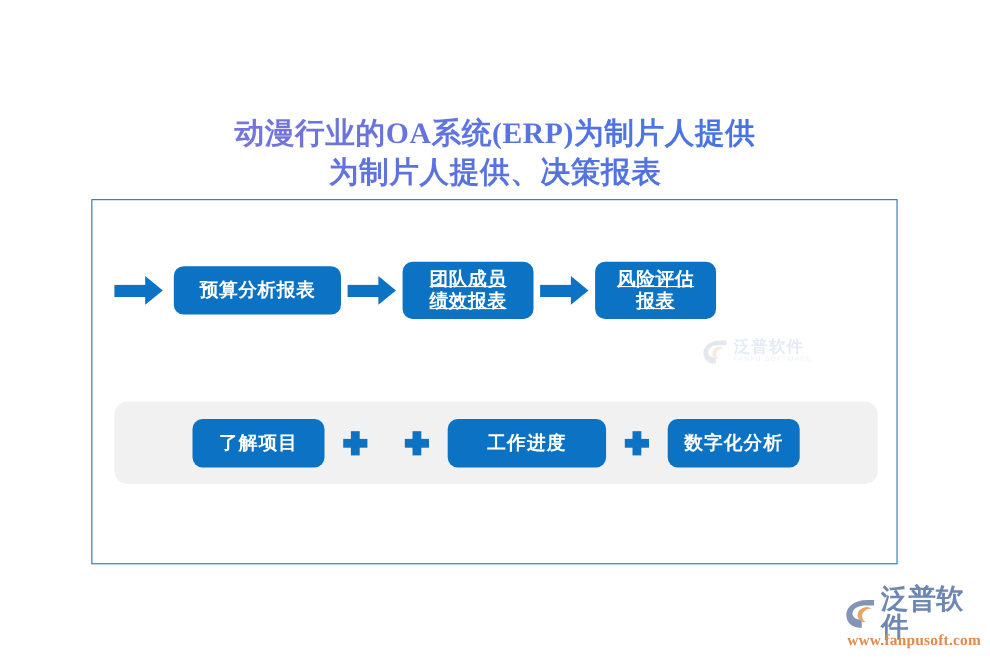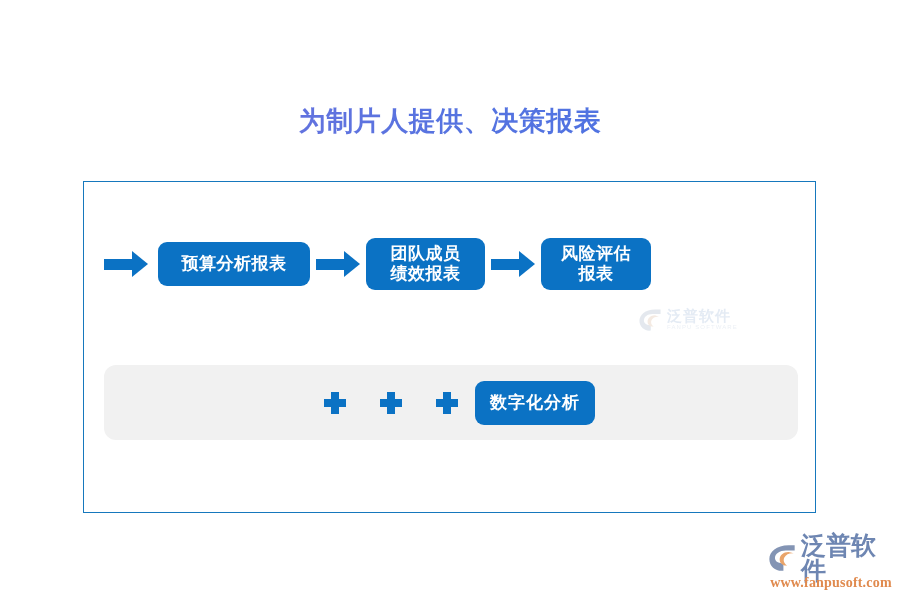--- a/index.html
+++ b/index.html
@@ -80,21 +80,21 @@
     box-sizing: border-box;
     line-height: 1.15;
     font-size: 17px;
     letter-spacing: 0.5px;
     flex: none;
   }
   .flow-box.w1 { width: 144px; height: 44px; }
   .flow-box.w2 { width: 152px; height: 44px; }
   .flow-box.w3 { width: 119px; height: 52px; }
   .flow-box.w4 { width: 110px; height: 52px; }
-  .flow-box .two-line { white-space: pre-line; }
+  .flow-box .two-line { white-space: pre-line; text-decoration: underline; }
 
   .arrow {
     flex: none;
     position: relative;
     width: 46px;
     height: 26px;
     margin: 0 6px;
   }
   .arrow .shaft {
     position: absolute;
@@ -248,20 +248,21 @@
     margin-left: 2px;
     text-align: center;
   }
 </style>
 </head>
 <body>
 
 <div class="page">
 
   <div class="title-block">
+    <span class="title-line">动漫行业的OA系统(ERP)为制片人提供</span>
     <span class="title-line second">为制片人提供、决策报表</span>
   </div>
 
   <div class="frame"></div>
 
   <div class="flow-row">
 
 
     <div class="arrow a1">
       <span class="shaft"></span>
@@ -302,26 +303,32 @@
     <div class="wm-text">
       <div class="wm-cn">泛普软件</div>
       <div class="wm-en">FANPU SOFTWARE</div>
     </div>
   </div>
 
   <div class="grey-panel"></div>
 
   <div class="chip-row">
 
+    <div class="chip">
+      <span>了解项目</span>
+    </div>
 
     <div class="plus"></div>
 
 
     <div class="plus"></div>
 
+    <div class="chip wide">
+      <span>工作进度</span>
+    </div>
 
     <div class="plus"></div>
 
     <div class="chip">
       <span>数字化分析</span>
     </div>
 
   </div>
 
   <div class="logo">

